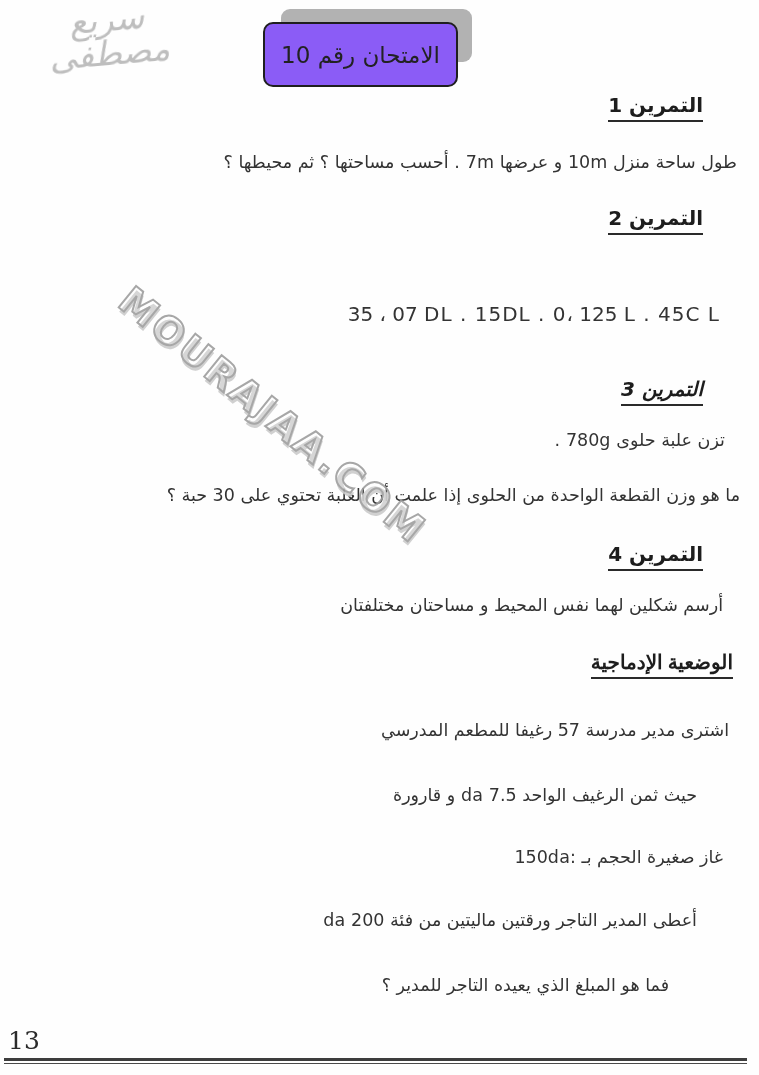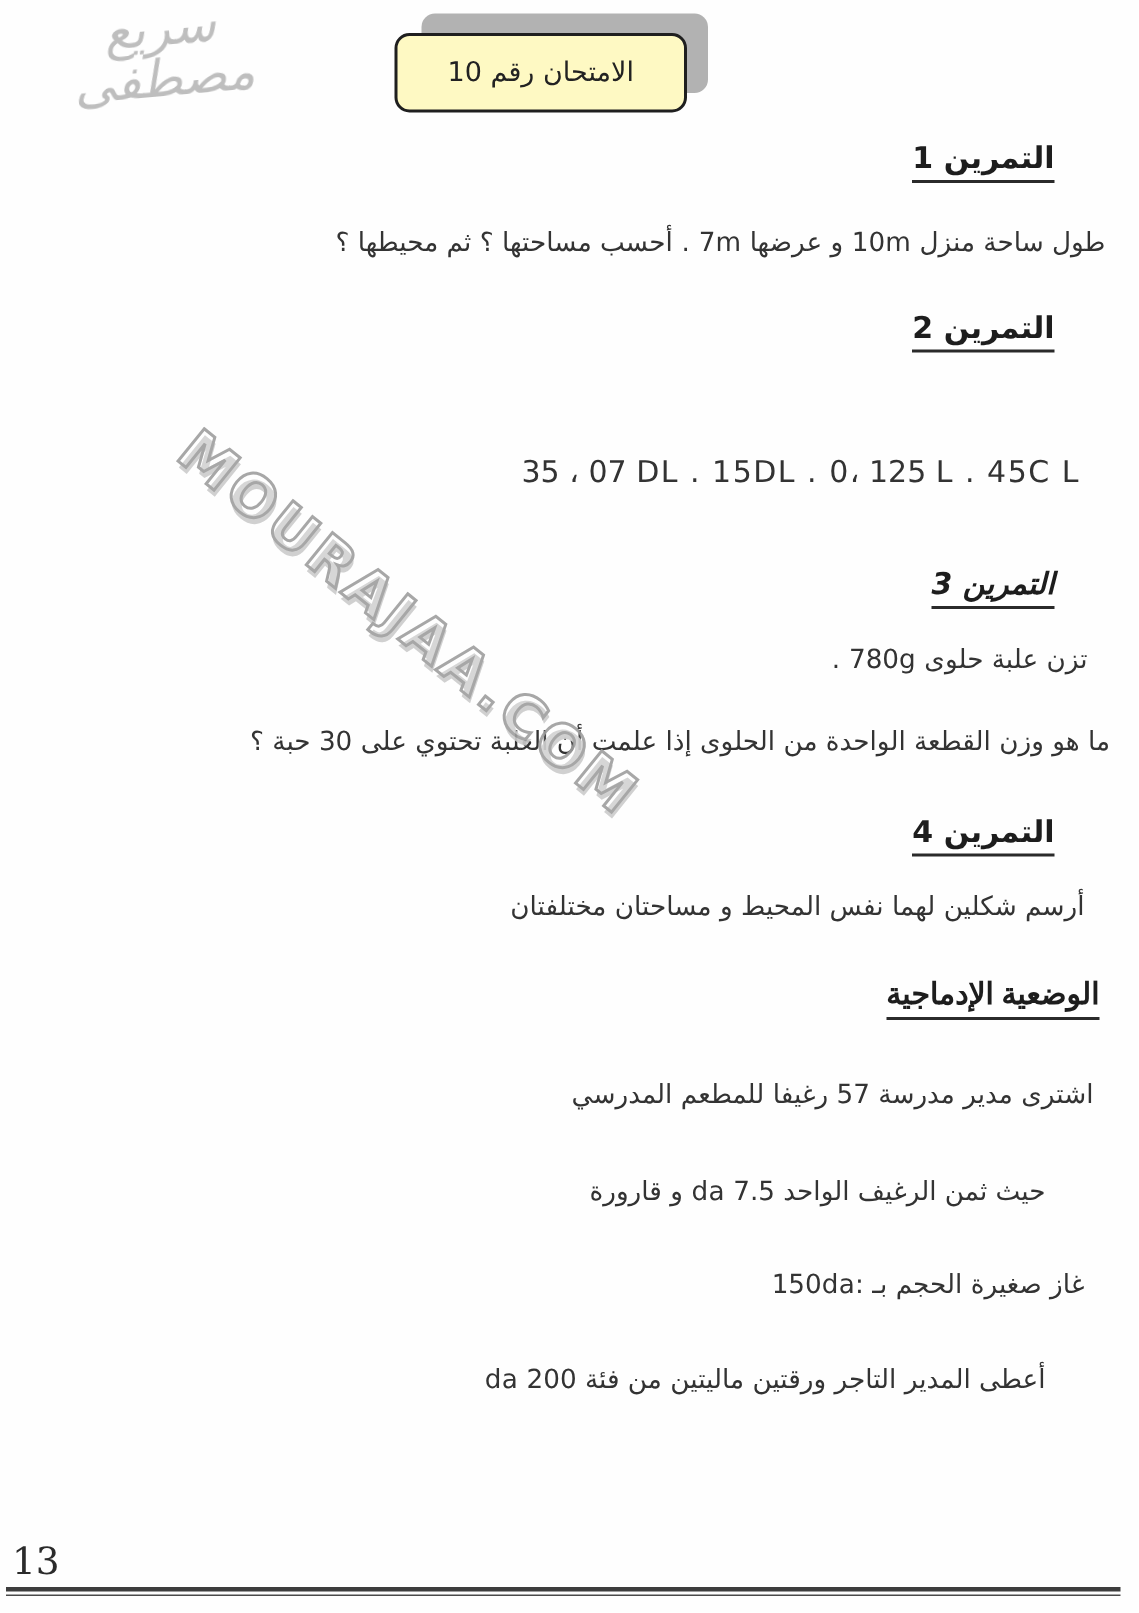--- a/index.html
+++ b/index.html
@@ -23,24 +23,24 @@
     font-style: italic; letter-spacing: 2px;
     filter: blur(.4px);
   }
 
   
   .title-shadow {
     position: absolute; left: 281px; top: 9px; width: 191px; height: 53px;
     background: #b2b2b2; border-radius: 9px;
   }
   .title-box {
-    position: absolute; left: 263px; top: 22px; width: 195px; height: 53px;
-    background: #fef9c3; border: 2px solid #1f1f1f; border-radius: 10px;
+    position: absolute; left: 263px; top: 22px; width: 195px; height: 65px;
+    background: #8b5cf6; border: 2px solid #1f1f1f; border-radius: 10px;
     display: flex; align-items: center; justify-content: center;
-    direction: rtl; font-size: 18px; color: #222;
+    direction: rtl; font-size: 23px; color: #222;
   }
 
   .heading {
     position: absolute; direction: rtl;
     font-size: 20px; font-weight: bold; color: #1d1d1d;
     border-bottom: 2px solid #2a2a2a; padding-bottom: 3px;
     white-space: nowrap;
   }
   .h1 { top: 93px;  right: 56px; }
   .h2 { top: 206px; right: 56px; }
@@ -109,19 +109,20 @@
   <p class="line l3b">ما هو وزن القطعة الواحدة من الحلوى إذا علمت أن العلبة تحتوي على 30 حبة ؟</p>
 
   <div class="heading h4">التمرين 4</div>
   <p class="line l4">أرسم  شكلين لهما نفس المحيط و مساحتان مختلفتان</p>
 
   <div class="heading h5">الوضعية الإدماجية</div>
   <p class="line l5a">اشترى مدير مدرسة  57 رغيفا للمطعم المدرسي</p>
   <p class="line l5b">حيث ثمن الرغيف الواحد 7.5 da و قارورة</p>
   <p class="line l5c">غاز صغيرة الحجم بـ :150da</p>
   <p class="line l5d">أعطى المدير التاجر ورقتين ماليتين من فئة 200 da</p>
+  <p class="line l5e">فما هو المبلغ الذي يعيده التاجر للمدير ؟</p>
 
   <div class="watermark">MOURAJAA.COM</div>
 
   <div class="page-number">13</div>
   <div class="footer-rule"></div>
 
 </div>
 
 </body></html>

